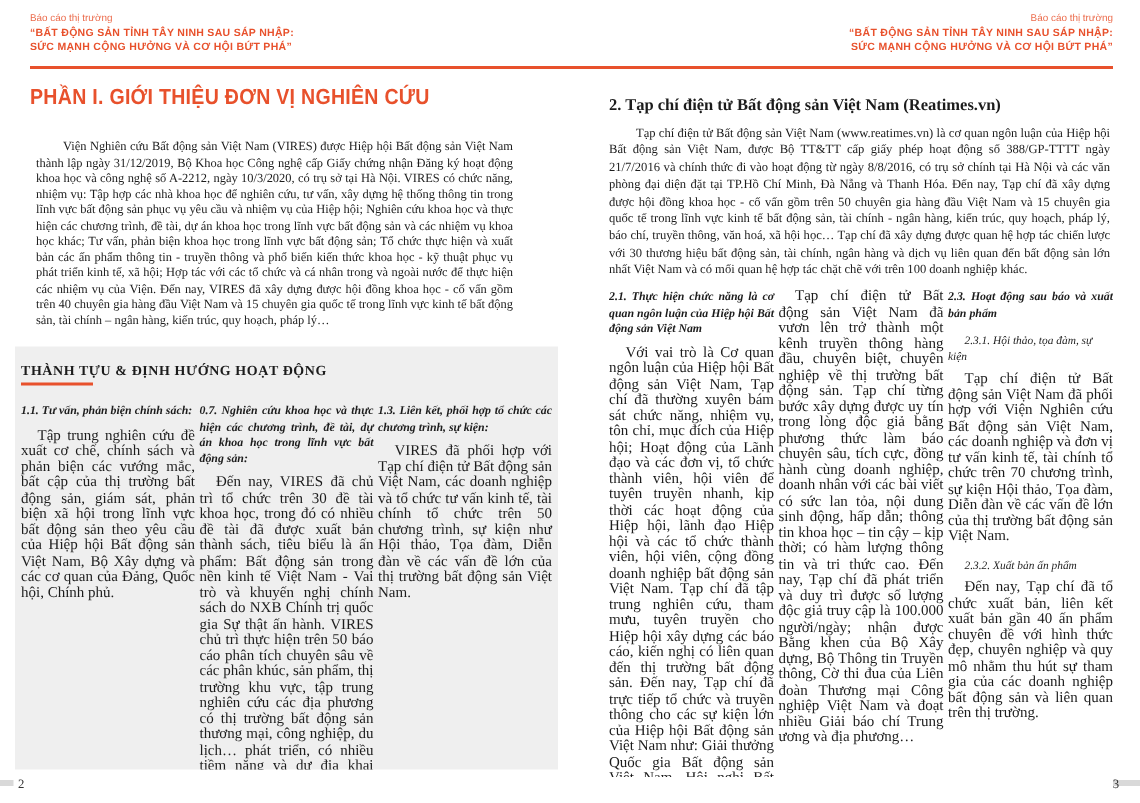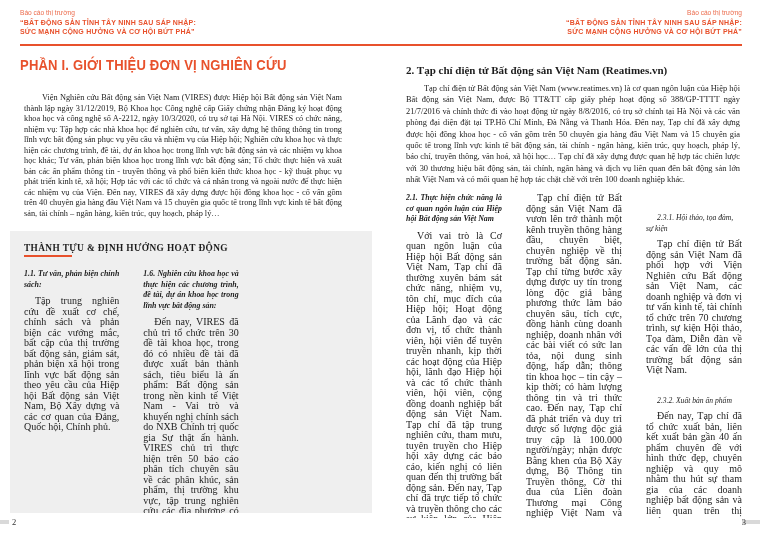--- a/index.html
+++ b/index.html
@@ -22,29 +22,29 @@
   
   .part-title{position:absolute;left:20px;top:57px;
     font-family:"Liberation Sans","DejaVu Sans",sans-serif;
     font-weight:700;font-size:14.5px;color:var(--accent);
     transform:scaleX(.9);transform-origin:left center;white-space:nowrap;letter-spacing:.2px;}
   .sec-heading{font-weight:700;font-size:11px;text-align:left;margin:0;}
   .left-block{position:absolute;left:24px;top:86px;width:318px;}
   .intro{font-size:8.3px;line-height:10.5px;text-align:justify;text-indent:18px;margin:7px 0 0 0;font-family:Liberation Serif, serif;}
   
   .box{position:absolute;left:10px;top:231px;width:362px;height:282px;
-    background:var(--box-bg,#EFEFEF);box-sizing:border-box;padding:12px 14px;overflow:hidden;}
+    background:var(--box-bg,#EFEFEF);box-sizing:border-box;padding:12px 4px;overflow:hidden;}
   .box-heading{font-weight:700;font-size:9.3px;letter-spacing:.4px;margin:0;}
   .box-heading-underline{width:48px;height:2px;background:var(--accent);margin:2px 0 12px 0;}
-  .cols{display:flex;gap:24px;}
+  .cols{display:flex;gap:3px;}
   .col{flex:1;min-width:0;}
   .col-h{font-weight:700;font-style:italic;font-size:7.9px;line-height:10.5px;margin:0 0 6px 0;text-align:justify;}
   .col p{font-size:10px;line-height:10.5px;text-align:justify;text-indent:11px;margin:0;}
   .col p + p{margin-top:8px;}
-  .sub-h{font-style:italic;font-size:7.6px;line-height:10.5px;text-indent:11px;margin:20px 0 5px 0;}
+  .sub-h{font-style:italic;font-size:7.6px;line-height:10.5px;text-indent:11px;margin:8px 0 5px 0;}
   
   .right-block{position:absolute;left:406px;top:64px;width:334px;}
   .right-block .intro{font-size:8.4px;line-height:11.4px;}
   .right-cols{position:absolute;left:406px;top:193px;width:336px;height:325px;overflow:hidden;}
   
   .pgno{position:absolute;bottom:8px;font-size:8.5px;color:#333;}
   .pgno.l{left:12px;}
   .pgno.r{right:14px;}
   .pgbar{position:absolute;bottom:11px;height:4px;background:var(--bar,#D9D9D9);}
   .pgbar.l{left:0;width:9px;}
@@ -74,42 +74,45 @@
 
 <div class="box">
   <h3 class="box-heading">THÀNH TỰU &amp; ĐỊNH HƯỚNG HOẠT ĐỘNG</h3>
   <div class="box-heading-underline"></div>
   <div class="cols">
     <div class="col">
       <h4 class="col-h">1.1. Tư vấn, phản biện chính sách:</h4>
       <p>Tập trung nghiên cứu đề xuất cơ chế, chính sách và phản biện các vướng mắc, bất cập của thị trường bất động sản, giám sát, phản biện xã hội trong lĩnh vực bất động sản theo yêu cầu của Hiệp hội Bất động sản Việt Nam, Bộ Xây dựng và các cơ quan của Đảng, Quốc hội, Chính phủ.</p>
     </div>
     <div class="col">
-      <h4 class="col-h">1.6. Nghiên cứu khoa học và thực hiện các chương trình, đề tài, dự án khoa học trong lĩnh vực bất động sản:</h4>
+      <h4 class="col-h">0.7. Nghiên cứu khoa học và thực hiện các chương trình, đề tài, dự án khoa học trong lĩnh vực bất động sản:</h4>
       <p>Đến nay, VIRES đã chủ trì tổ chức trên 30 đề tài khoa học, trong đó có nhiều đề tài đã được xuất bản thành sách, tiêu biểu là ấn phẩm: Bất động sản trong nền kinh tế Việt Nam - Vai trò và khuyến nghị chính sách do NXB Chính trị quốc gia Sự thật ấn hành. VIRES chủ trì thực hiện trên 50 báo cáo phân tích chuyên sâu về các phân khúc, sản phẩm, thị trường khu vực, tập trung nghiên cứu các địa phương có thị trường bất động sản thương mại, công nghiệp, du lịch… phát triển, có nhiều tiềm năng và dư địa khai thác.</p>
     </div>
     <div class="col">
+      <h4 class="col-h">1.3. Liên kết, phối hợp tổ chức các chương trình, sự kiện:</h4>
+      <p>VIRES đã phối hợp với Tạp chí điện tử Bất động sản Việt Nam, các doanh nghiệp và tổ chức tư vấn kinh tế, tài chính tổ chức trên 50 chương trình, sự kiện như Hội thảo, Tọa đàm, Diễn đàn về các vấn đề lớn của thị trường bất động sản Việt Nam.</p>
     </div>
   </div>
 </div>
 
 <div class="right-block">
   <h2 class="sec-heading">2. Tạp chí điện tử Bất động sản Việt Nam (Reatimes.vn)</h2>
   <p class="intro">Tạp chí điện tử Bất động sản Việt Nam (www.reatimes.vn) là cơ quan ngôn luận của Hiệp hội Bất động sản Việt Nam, được Bộ TT&amp;TT cấp giấy phép hoạt động số 388/GP-TTTT ngày 21/7/2016 và chính thức đi vào hoạt động từ ngày 8/8/2016, có trụ sở chính tại Hà Nội và các văn phòng đại diện đặt tại TP.Hồ Chí Minh, Đà Nẵng và Thanh Hóa. Đến nay, Tạp chí đã xây dựng được hội đồng khoa học - cố vấn gồm trên 50 chuyên gia hàng đầu Việt Nam và 15 chuyên gia quốc tế trong lĩnh vực kinh tế bất động sản, tài chính - ngân hàng, kiến trúc, quy hoạch, pháp lý, báo chí, truyền thông, văn hoá, xã hội học… Tạp chí đã xây dựng được quan hệ hợp tác chiến lược với 30 thương hiệu bất động sản, tài chính, ngân hàng và dịch vụ liên quan đến bất động sản lớn nhất Việt Nam và có mối quan hệ hợp tác chặt chẽ với trên 100 doanh nghiệp khác.</p>
 </div>
 
 <div class="right-cols cols">
   <div class="col">
     <h4 class="col-h">2.1. Thực hiện chức năng là cơ quan ngôn luận của Hiệp hội Bất động sản Việt Nam</h4>
     <p>Với vai trò là Cơ quan ngôn luận của Hiệp hội Bất động sản Việt Nam, Tạp chí đã thường xuyên bám sát chức năng, nhiệm vụ, tôn chỉ, mục đích của Hiệp hội; Hoạt động của Lãnh đạo và các đơn vị, tổ chức thành viên, hội viên để tuyên truyền nhanh, kịp thời các hoạt động của Hiệp hội, lãnh đạo Hiệp hội và các tổ chức thành viên, hội viên, cộng đồng doanh nghiệp bất động sản Việt Nam. Tạp chí đã tập trung nghiên cứu, tham mưu, tuyên truyền cho Hiệp hội xây dựng các báo cáo, kiến nghị có liên quan đến thị trường bất động sản. Đến nay, Tạp chí đã trực tiếp tổ chức và truyền thông cho các sự kiện lớn của Hiệp hội Bất động sản Việt Nam như: Giải thưởng Quốc gia Bất động sản Việt Nam, Hội nghị Bất động sản quốc tế (IREC), Diễn đàn Bất động sản thường niên…</p>
   </div>
   <div class="col">
     <p>Tạp chí điện tử Bất động sản Việt Nam đã vươn lên trở thành một kênh truyền thông hàng đầu, chuyên biệt, chuyên nghiệp về thị trường bất động sản. Tạp chí từng bước xây dựng được uy tín trong lòng độc giả bằng phương thức làm báo chuyên sâu, tích cực, đồng hành cùng doanh nghiệp, doanh nhân với các bài viết có sức lan tỏa, nội dung sinh động, hấp dẫn; thông tin khoa học – tin cậy – kịp thời; có hàm lượng thông tin và tri thức cao. Đến nay, Tạp chí đã phát triển và duy trì được số lượng độc giả truy cập là 100.000 người/ngày; nhận được Bằng khen của Bộ Xây dựng, Bộ Thông tin Truyền thông, Cờ thi đua của Liên đoàn Thương mại Công nghiệp Việt Nam và đoạt nhiều Giải báo chí Trung ương và địa phương…</p>
   </div>
   <div class="col">
+    <h4 class="col-h">2.3. Hoạt động sau báo và xuất bản phẩm</h4>
     <div class="sub-h">2.3.1. Hội thảo, tọa đàm, sự kiện</div>
     <p>Tạp chí điện tử Bất động sản Việt Nam đã phối hợp với Viện Nghiên cứu Bất động sản Việt Nam, các doanh nghiệp và đơn vị tư vấn kinh tế, tài chính tổ chức trên 70 chương trình, sự kiện Hội thảo, Tọa đàm, Diễn đàn về các vấn đề lớn của thị trường bất động sản Việt Nam.</p>
     <div class="sub-h">2.3.2. Xuất bản ấn phẩm</div>
     <p>Đến nay, Tạp chí đã tổ chức xuất bản, liên kết xuất bản gần 40 ấn phẩm chuyên đề với hình thức đẹp, chuyên nghiệp và quy mô nhằm thu hút sự tham gia của các doanh nghiệp bất động sản và liên quan trên thị trường.</p>
   </div>
 </div>
 
 <div class="pgbar l"></div>
 <div class="pgno l">2</div>
 <div class="pgbar r"></div>

